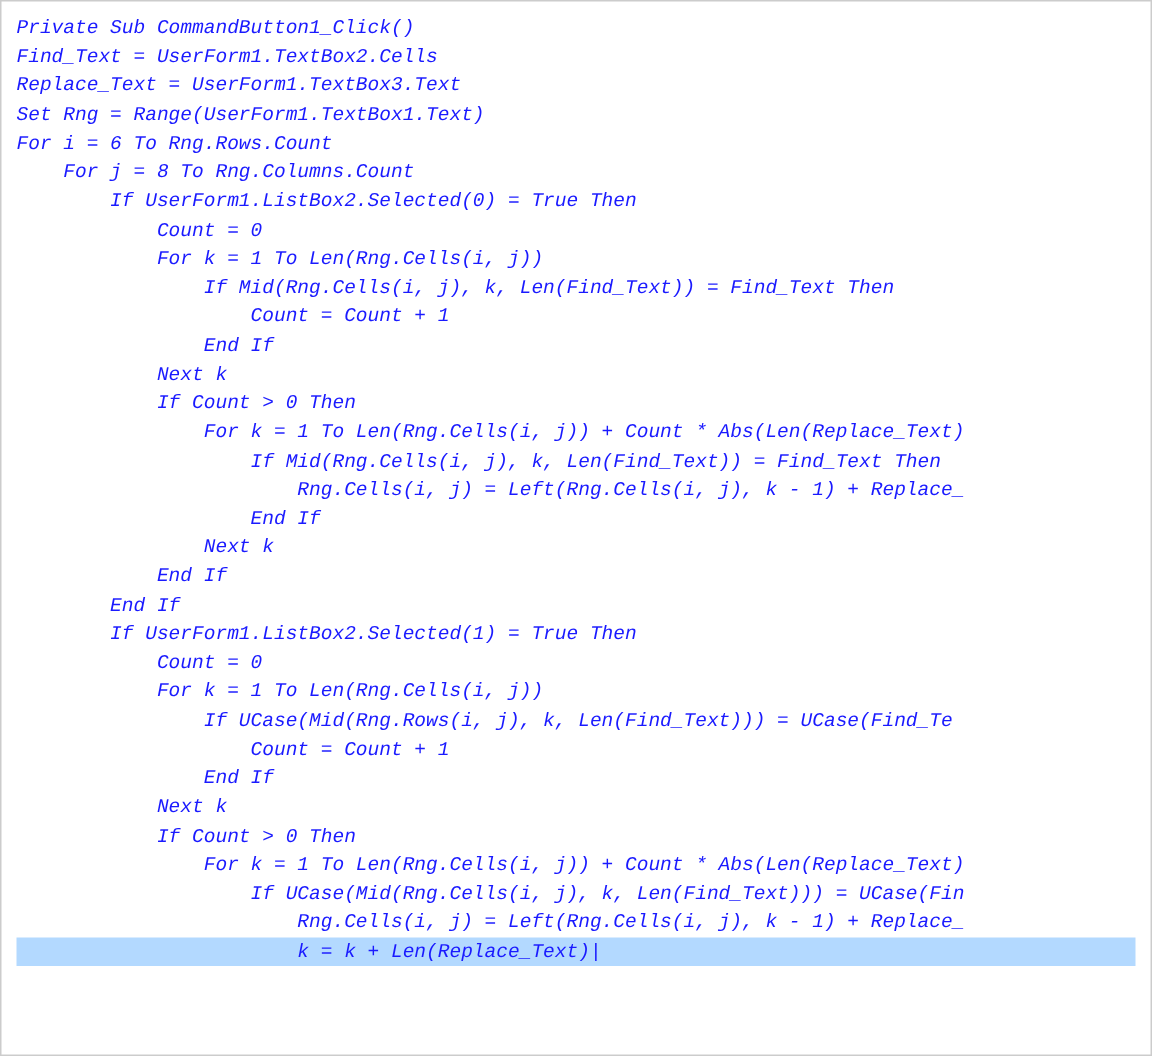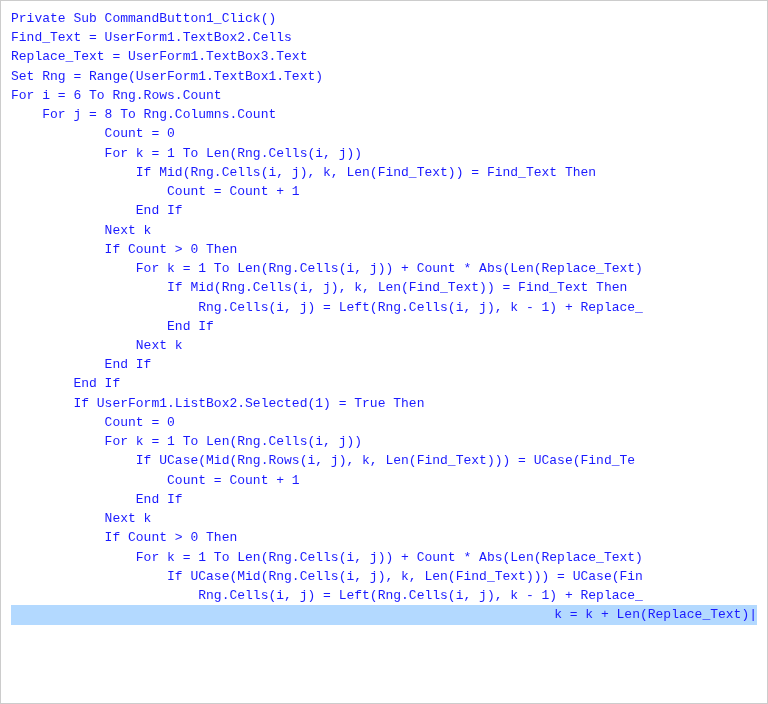--- a/index.html
+++ b/index.html
@@ -1,18 +1,19 @@
 <!DOCTYPE html>
 <html><head>
   <meta charset="utf-8">
   <style>
     * {
       margin: 0;
       padding: 0;
       box-sizing: border-box;
+      font-style: italic;
     }
 
     body {
       width: 768px;
       height: 704px;
       background: #ffffff;
       font-family: 'Courier New', Courier, monospace;
       font-size: 13px;
       overflow: hidden;
     }
@@ -30,37 +31,37 @@
     .code-line {
       white-space: pre;
       color: #1a1aff;
       font-size: 13px;
       line-height: 1.48;
     }
 
     
     .code-line.selected {
       background: #b3d9ff;
-      text-align: right;
     }
   </style>
 </head>
 <body>
 
 <div class="code-container">
   <div id="code-lines">
       <div class="code-line">Private Sub CommandButton1_Click()</div>
       <div class="code-line"></div>
       <div class="code-line">Find_Text = UserForm1.TextBox2.Cells</div>
       <div class="code-line">Replace_Text = UserForm1.TextBox3.Text</div>
       <div class="code-line"></div>
       <div class="code-line">Set Rng = Range(UserForm1.TextBox1.Text)</div>
       <div class="code-line"></div>
       <div class="code-line">For i = 6 To Rng.Rows.Count</div>
       <div class="code-line">    For j = 8 To Rng.Columns.Count</div>
+      <div class="code-line">        If UserForm1.ListBox2.Selected(0) = True Then</div>
       <div class="code-line">            Count = 0</div>
       <div class="code-line">            For k = 1 To Len(Rng.Cells(i, j))</div>
       <div class="code-line">                If Mid(Rng.Cells(i, j), k, Len(Find_Text)) = Find_Text Then</div>
       <div class="code-line">                    Count = Count + 1</div>
       <div class="code-line">                End If</div>
       <div class="code-line">            Next k</div>
       <div class="code-line">            If Count &gt; 0 Then</div>
       <div class="code-line">                For k = 1 To Len(Rng.Cells(i, j)) + Count * Abs(Len(Replace_Text)</div>
       <div class="code-line">                    If Mid(Rng.Cells(i, j), k, Len(Find_Text)) = Find_Text Then</div>
       <div class="code-line">                        Rng.Cells(i, j) = Left(Rng.Cells(i, j), k - 1) + Replace_</div>

